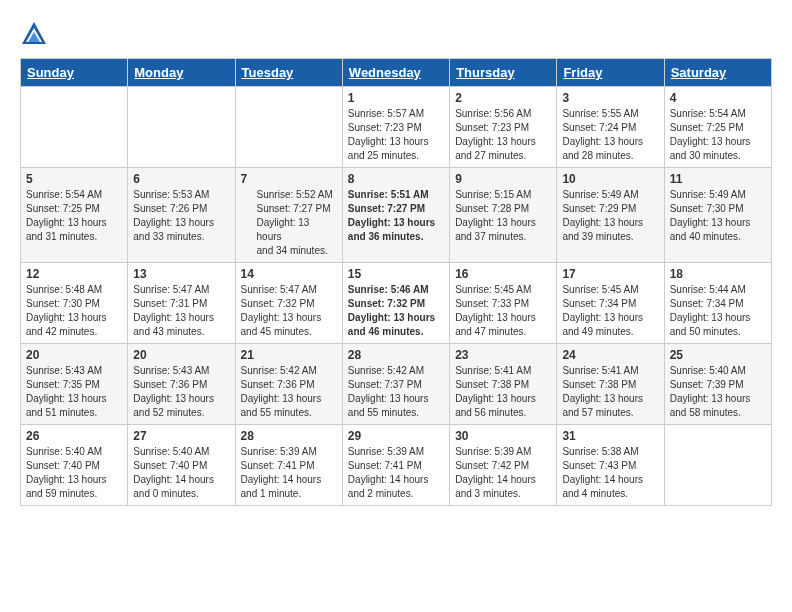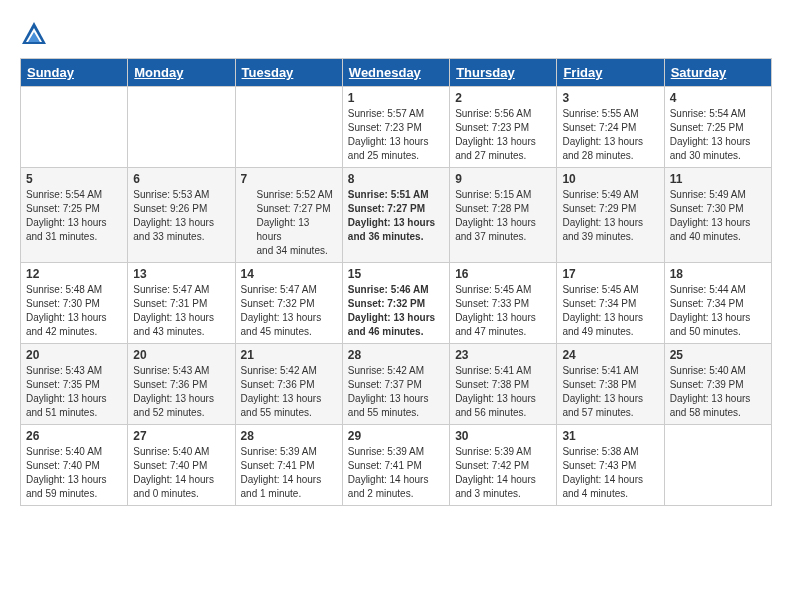--- a/index.html
+++ b/index.html
@@ -167,21 +167,21 @@
         <td>
           <span class="day-num">5</span>
           <div class="cell-content" style="white-space: pre-line;">Sunrise: 5:54 AM
 Sunset: 7:25 PM
 Daylight: 13 hours
 and 31 minutes.</div>
         </td>
         <td>
           <span class="day-num">6</span>
           <div class="cell-content" style="white-space: pre-line;">Sunrise: 5:53 AM
-Sunset: 9:26 PM
+Sunset: 7:26 PM
 Daylight: 13 hours
 and 33 minutes.</div>
         </td>
         <td>
           <span class="day-num">7</span>
           <div class="cell-content" style="white-space: pre-line; margin-left: 16px;">Sunrise: 5:52 AM
 Sunset: 7:27 PM
 Daylight: 13 hours
 and 34 minutes.</div>
         </td>

